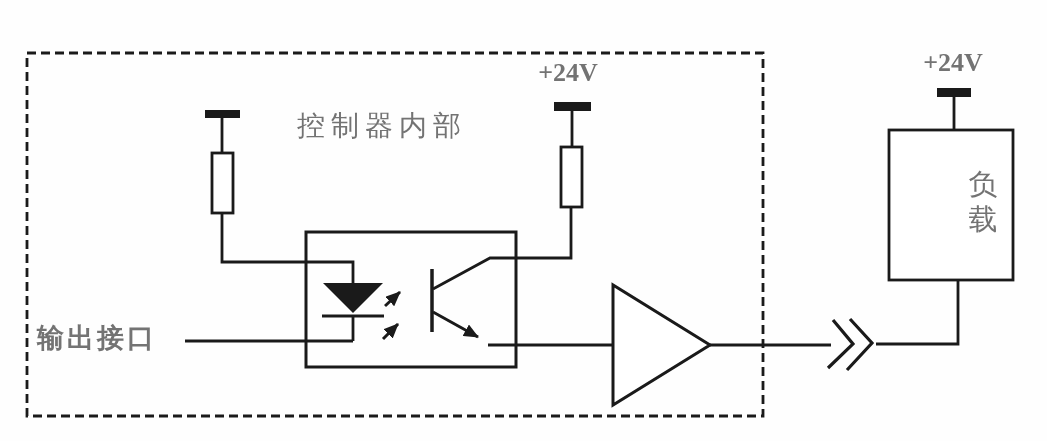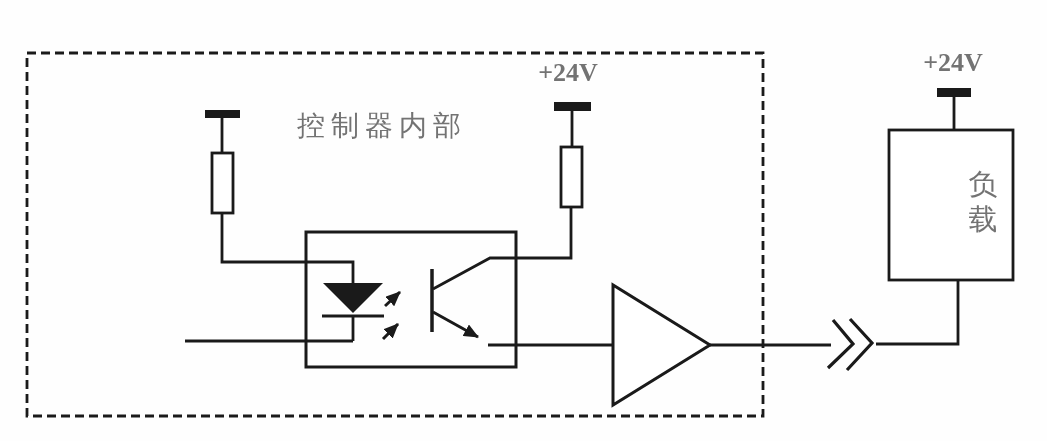--- a/index.html
+++ b/index.html
@@ -136,17 +136,18 @@
       <rect x="889" y="130" width="124" height="150" fill="#ffffff" stroke="#1a1a1a" stroke-width="2.8"></rect>
     </g>
   </svg>
 
   <div class="lbl lbl-controller">控制器内部</div>
 
   <div class="lbl lbl-supply-left">+24V</div>
 
   <div class="lbl lbl-supply-right">+24V</div>
 
+  <div class="lbl lbl-output-port">输出接口</div>
 
   <div class="lbl lbl-load">负载</div>
 
 
 </div>
 
 </body></html>

